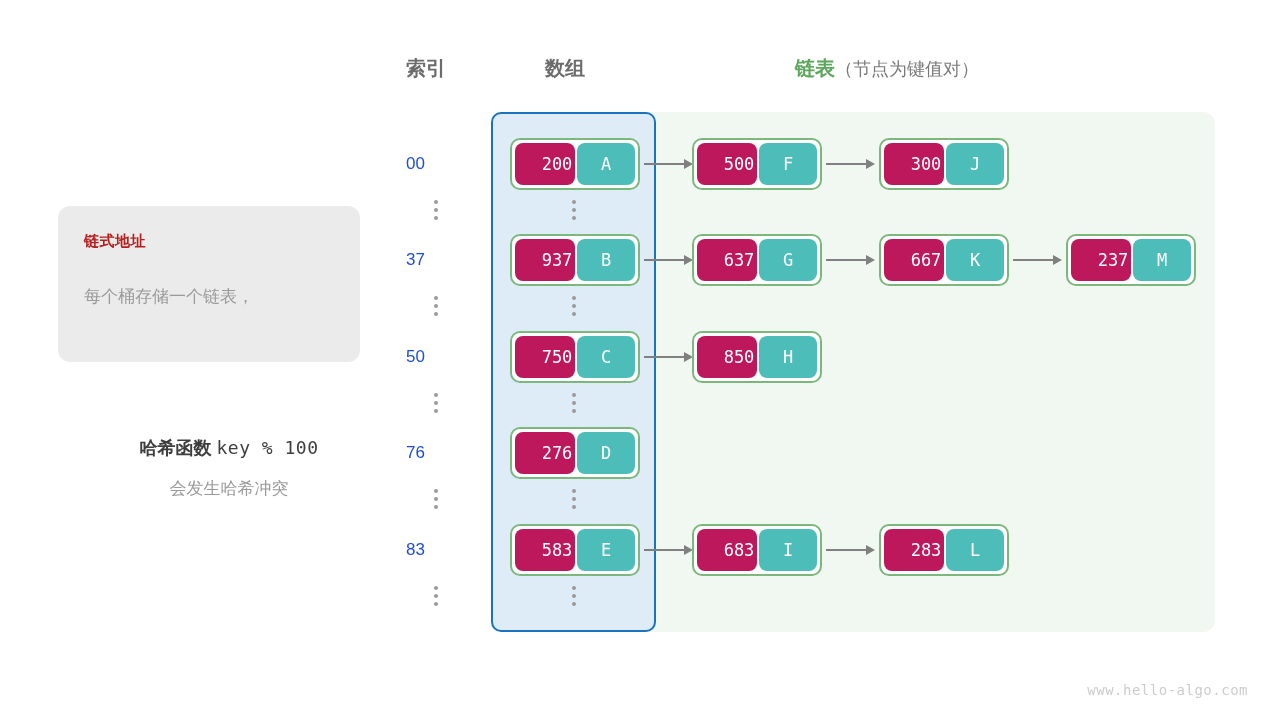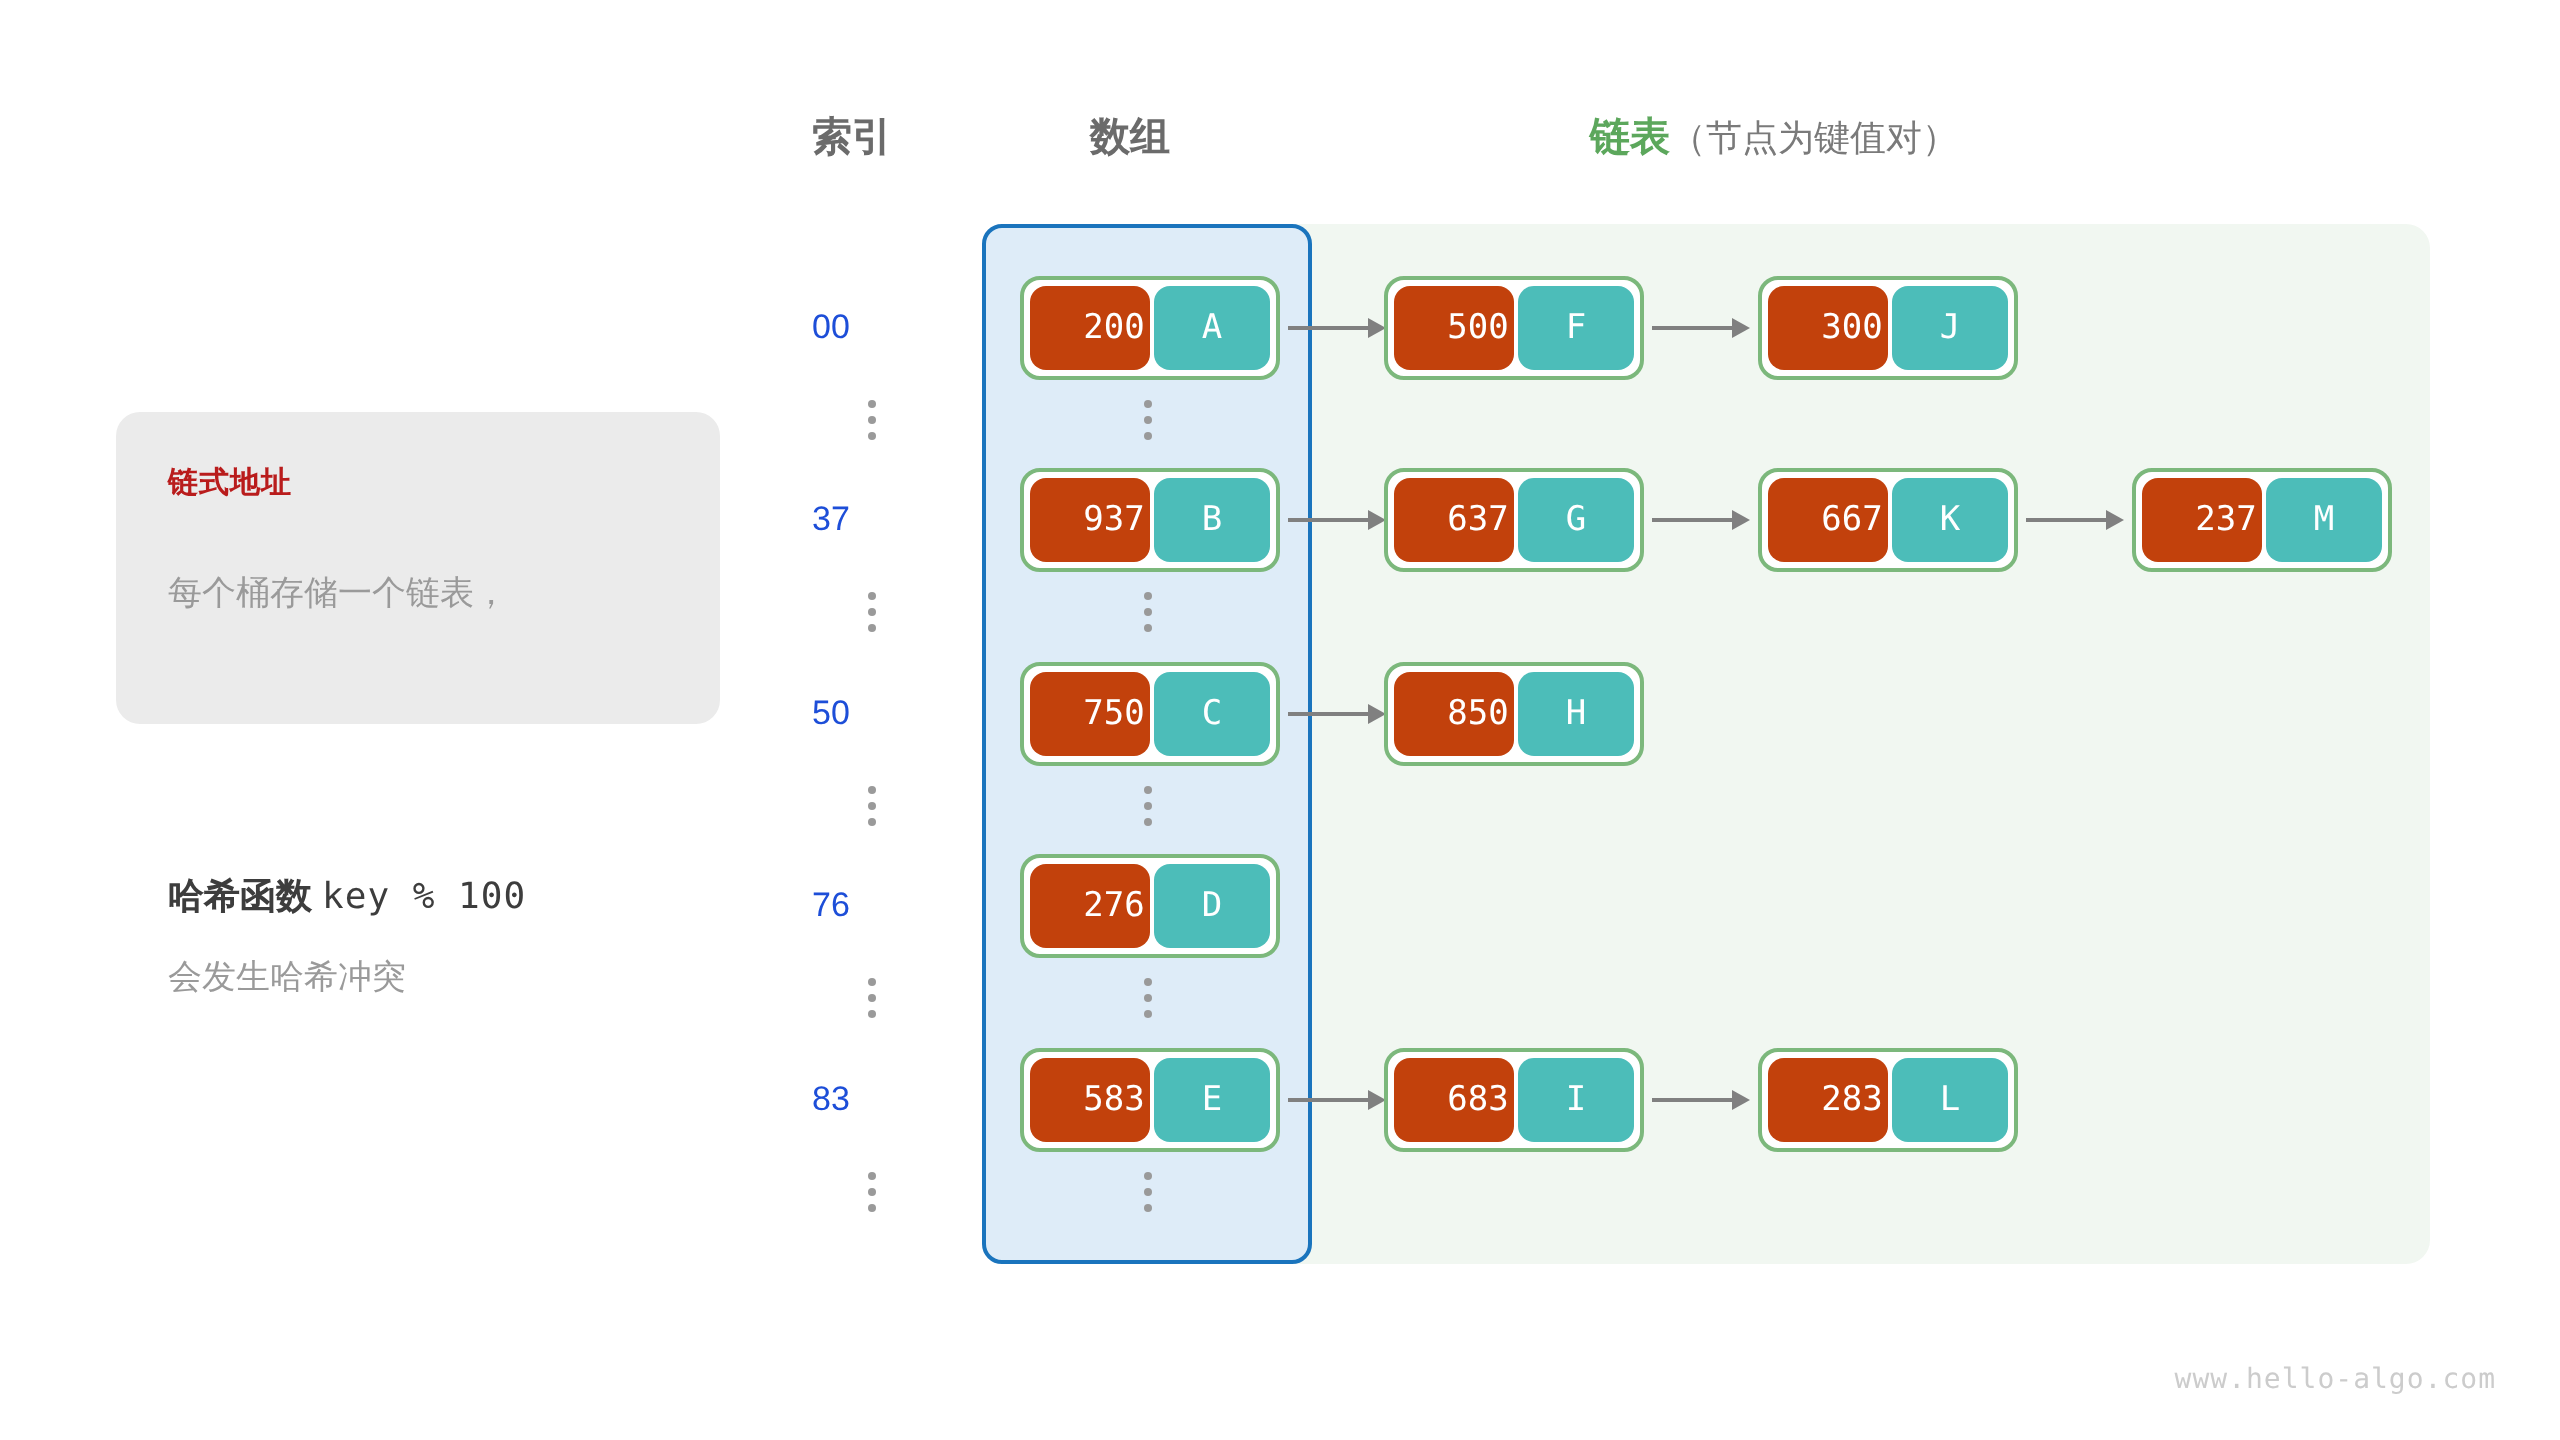--- a/index.html
+++ b/index.html
@@ -62,20 +62,21 @@
     color: #9a9a9a;
     line-height: 30px;
   }
 
   
   #hash-block {
     position: absolute;
     left: 84px;
     top: 436px;
     width: 290px;
+    text-align: center;
   }
   #hash-block .hash-title {
     font-size: 18px;
     font-weight: bold;
     color: #3d3d3d;
     white-space: nowrap;
   }
   #hash-block .hash-title .mono {
     font-family: "DejaVu Sans Mono", "Liberation Mono", monospace;
     font-weight: normal;
@@ -139,21 +140,21 @@
     align-items: center;
     justify-content: center;
     color: #ffffff;
     font-family: "DejaVu Sans Mono", "Liberation Mono", monospace;
     font-size: 17px;
     border-radius: 8px;
     box-sizing: border-box;
   }
   .node .key-box {
     width: 60px;
-    background: #c2410c;
+    background: #be185d;
     padding-left: 24px;
   }
   .node .val-box {
     width: 58px;
     background: #4cbdb9;
   }
 
   
   .arrow {
     position: absolute;

